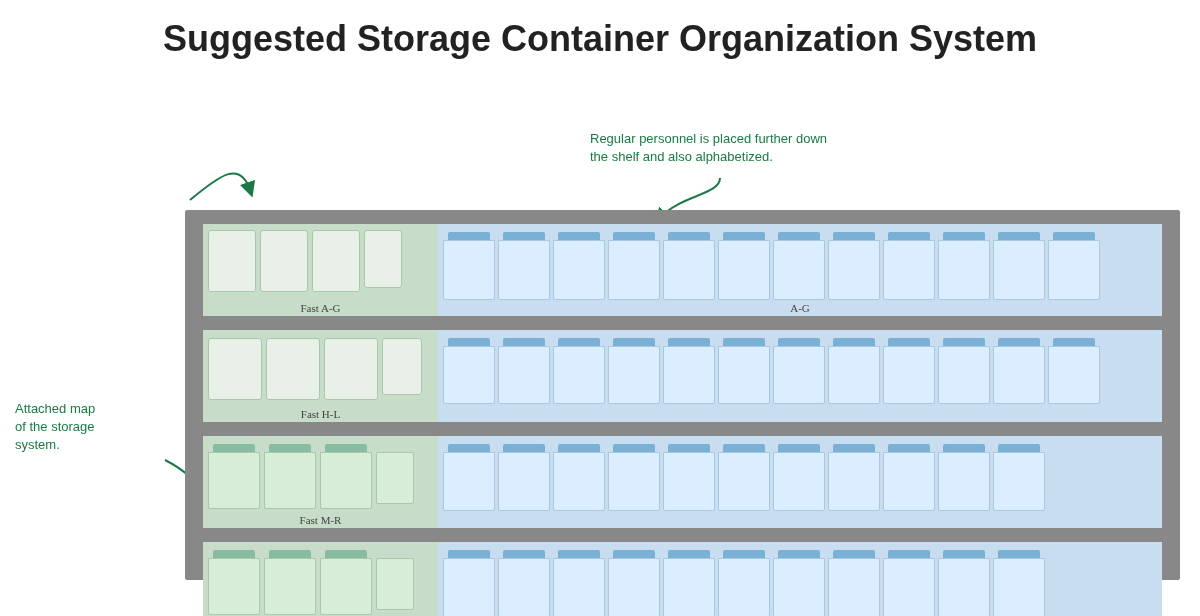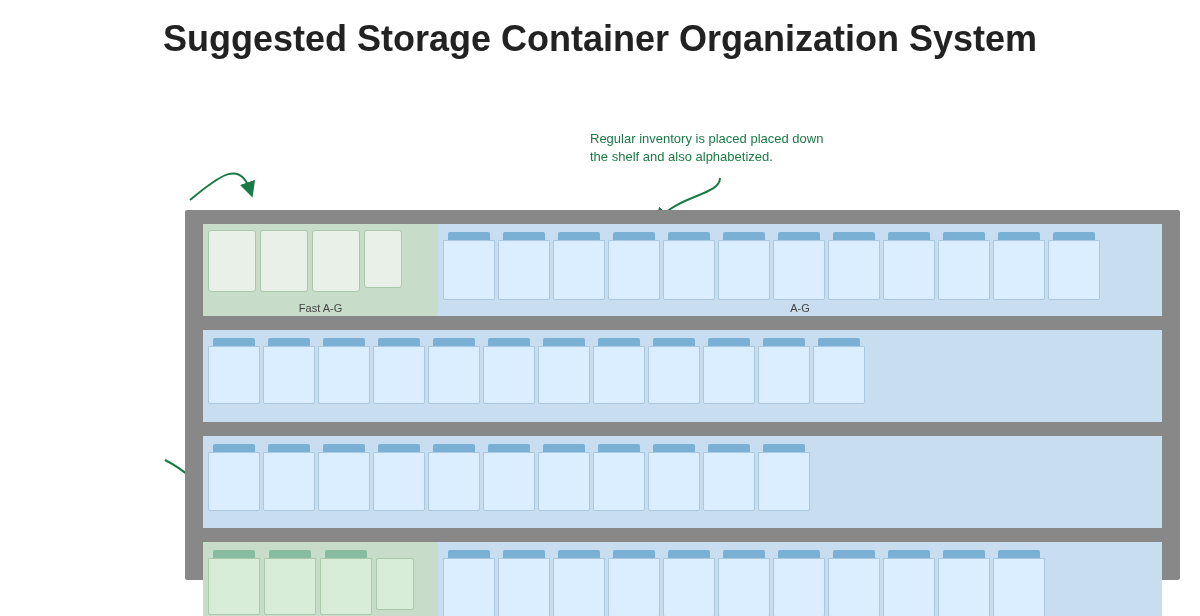--- a/index.html
+++ b/index.html
@@ -28,20 +28,21 @@
 
     
     .section-label {
       position: absolute;
       bottom: 2px;
       left: 0;
       right: 0;
       text-align: center;
       font-size: 11px;
       color: #444;
+      font-family: Liberation Serif, serif;
     }
 
     
     .annotation {
       position: absolute;
       font-family: 'Comic Sans MS', cursive, 'Segoe Script', sans-serif;
       color: #1a7a45;
       font-size: 13px;
       line-height: 1.4;
     }
@@ -58,24 +59,29 @@
   </style>
 </head>
 <body>
 
 <h1 class="page-title">Suggested Storage Container Organization System</h1>
 
 <div class="diagram-area">
 
 
   <div class="annotation" style="left: 590px; top: 60px; width: 290px; font-size: 13px;">
-    <span style="white-space: pre-line;">Regular inventory is placed placed down
+    <span style="white-space: pre-line;">Regular personnel is placed further down
 the shelf and also alphabetized.</span>
   </div>
 
+  <div class="annotation" style="left: 15px; top: 330px; width: 160px;">
+    <span style="white-space: pre-line;">Attached map
+of the storage
+system.</span>
+  </div>
 
   <svg class="arrows-svg" viewBox="0 0 1200 540">
 
     <path d="M 190 130 C 220 105, 240 90, 250 120" fill="none" stroke="#1a7a45" stroke-width="2" marker-end="url(#arrowhead)"></path>
     <defs>
       <marker id="arrowhead" markerWidth="8" markerHeight="8" refX="4" refY="4" orient="auto">
         <path d="M0,0 L0,8 L8,4 z" fill="#1a7a45"></path>
       </marker>
     </defs>
 
@@ -183,20 +189,27 @@
         </div>
         <div style="position:relative;flex-shrink:0;width:52px;height:68px;">
           <div style="position:absolute;top:0;left:5px;right:5px;height:8px;background:#7ab0d4;border-radius:2px 2px 0 0;"></div>
           <div style="position:absolute;top:8px;left:0;right:0;bottom:0;background:#dbeeff;border:1.5px solid #aac8e0;border-radius:0 0 2px 2px;"></div>
         </div>
         <div class="section-label">A-G</div>
       </div>
     </div>
 
     <div style="position:absolute; left:18px; right:18px; top:120px; height:92px; display:flex;">
+      <div style="width:235px; height:100%; background:#c8dcca; position:relative; padding: 8px 5px 18px 5px; display:flex; gap:4px; align-items:flex-start; overflow:hidden;">
+        <div style="width:54px;height:62px;background:#e8f0e8;border:1.5px solid #aac8aa;border-radius:3px;flex-shrink:0;"></div>
+        <div style="width:54px;height:62px;background:#e8f0e8;border:1.5px solid #aac8aa;border-radius:3px;flex-shrink:0;"></div>
+        <div style="width:54px;height:62px;background:#e8f0e8;border:1.5px solid #aac8aa;border-radius:3px;flex-shrink:0;"></div>
+        <div style="width:40px;height:57px;background:#e8f0e8;border:1.5px solid #aac8aa;border-radius:3px;flex-shrink:0;"></div>
+        <div class="section-label">Fast H-L</div>
+      </div>
       <div style="flex:1; height:100%; background:#c8ddf0; position:relative; padding: 8px 5px 18px 5px; display:flex; gap:3px; align-items:flex-start; overflow:hidden;">
         <div style="position:relative;flex-shrink:0;width:52px;height:66px;">
             <div style="position:absolute;top:0;left:5px;right:5px;height:8px;background:#7ab0d4;border-radius:2px 2px 0 0;"></div>
             <div style="position:absolute;top:8px;left:0;right:0;bottom:0;background:#dbeeff;border:1.5px solid #aac8e0;border-radius:0 0 2px 2px;"></div>
           </div>
         <div style="position:relative;flex-shrink:0;width:52px;height:66px;">
             <div style="position:absolute;top:0;left:5px;right:5px;height:8px;background:#7ab0d4;border-radius:2px 2px 0 0;"></div>
             <div style="position:absolute;top:8px;left:0;right:0;bottom:0;background:#dbeeff;border:1.5px solid #aac8e0;border-radius:0 0 2px 2px;"></div>
           </div>
         <div style="position:relative;flex-shrink:0;width:52px;height:66px;">
@@ -236,20 +249,38 @@
             <div style="position:absolute;top:8px;left:0;right:0;bottom:0;background:#dbeeff;border:1.5px solid #aac8e0;border-radius:0 0 2px 2px;"></div>
           </div>
         <div style="position:relative;flex-shrink:0;width:52px;height:66px;">
             <div style="position:absolute;top:0;left:5px;right:5px;height:8px;background:#7ab0d4;border-radius:2px 2px 0 0;"></div>
             <div style="position:absolute;top:8px;left:0;right:0;bottom:0;background:#dbeeff;border:1.5px solid #aac8e0;border-radius:0 0 2px 2px;"></div>
           </div>
       </div>
     </div>
 
     <div style="position:absolute; left:18px; right:18px; top:226px; height:92px; display:flex;">
+      <div style="width:235px; height:100%; background:#c8dcca; position:relative; padding: 8px 5px 18px 5px; display:flex; gap:4px; align-items:flex-start; overflow:hidden;">
+        <div style="position:relative;flex-shrink:0;width:52px;height:65px;">
+            <div style="position:absolute;top:0;left:5px;right:5px;height:8px;background:#87bca0;border-radius:2px 2px 0 0;"></div>
+            <div style="position:absolute;top:8px;left:0;right:0;bottom:0;background:#d8edd8;border:1.5px solid #aac8aa;border-radius:0 0 2px 2px;"></div>
+          </div>
+        <div style="position:relative;flex-shrink:0;width:52px;height:65px;">
+            <div style="position:absolute;top:0;left:5px;right:5px;height:8px;background:#87bca0;border-radius:2px 2px 0 0;"></div>
+            <div style="position:absolute;top:8px;left:0;right:0;bottom:0;background:#d8edd8;border:1.5px solid #aac8aa;border-radius:0 0 2px 2px;"></div>
+          </div>
+        <div style="position:relative;flex-shrink:0;width:52px;height:65px;">
+            <div style="position:absolute;top:0;left:5px;right:5px;height:8px;background:#87bca0;border-radius:2px 2px 0 0;"></div>
+            <div style="position:absolute;top:8px;left:0;right:0;bottom:0;background:#d8edd8;border:1.5px solid #aac8aa;border-radius:0 0 2px 2px;"></div>
+          </div>
+        <div style="position:relative;flex-shrink:0;width:38px;height:60px;">
+            <div style="position:absolute;top:8px;left:0;right:0;bottom:0;background:#d8edd8;border:1.5px solid #aac8aa;border-radius:2px;"></div>
+          </div>
+        <div class="section-label">Fast M-R</div>
+      </div>
       <div style="flex:1; height:100%; background:#c8ddf0; position:relative; padding: 8px 5px 18px 5px; display:flex; gap:3px; align-items:flex-start; overflow:hidden;">
         <div style="position:relative;flex-shrink:0;width:52px;height:67px;">
             <div style="position:absolute;top:0;left:5px;right:5px;height:8px;background:#7ab0d4;border-radius:2px 2px 0 0;"></div>
             <div style="position:absolute;top:8px;left:0;right:0;bottom:0;background:#dbeeff;border:1.5px solid #aac8e0;border-radius:0 0 2px 2px;"></div>
           </div>
         <div style="position:relative;flex-shrink:0;width:52px;height:67px;">
             <div style="position:absolute;top:0;left:5px;right:5px;height:8px;background:#7ab0d4;border-radius:2px 2px 0 0;"></div>
             <div style="position:absolute;top:8px;left:0;right:0;bottom:0;background:#dbeeff;border:1.5px solid #aac8e0;border-radius:0 0 2px 2px;"></div>
           </div>
         <div style="position:relative;flex-shrink:0;width:52px;height:67px;">

